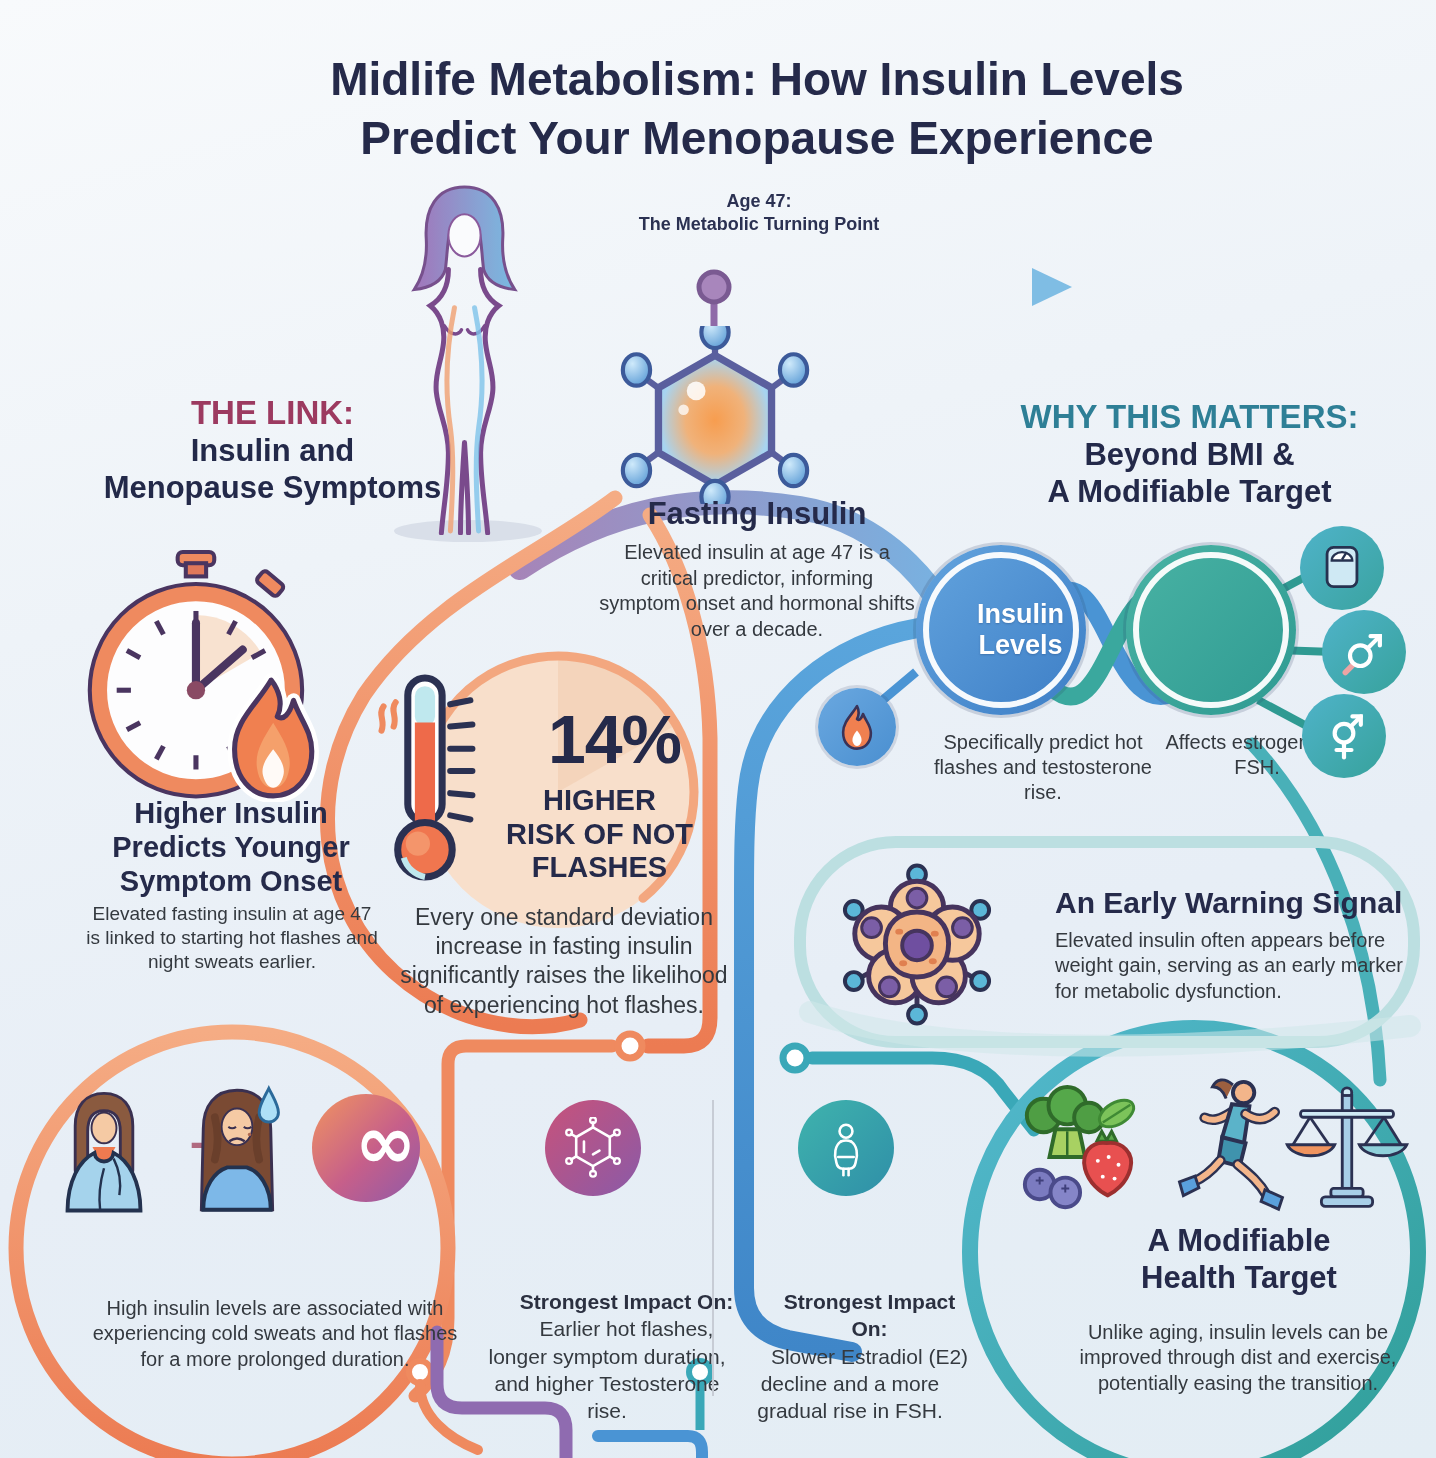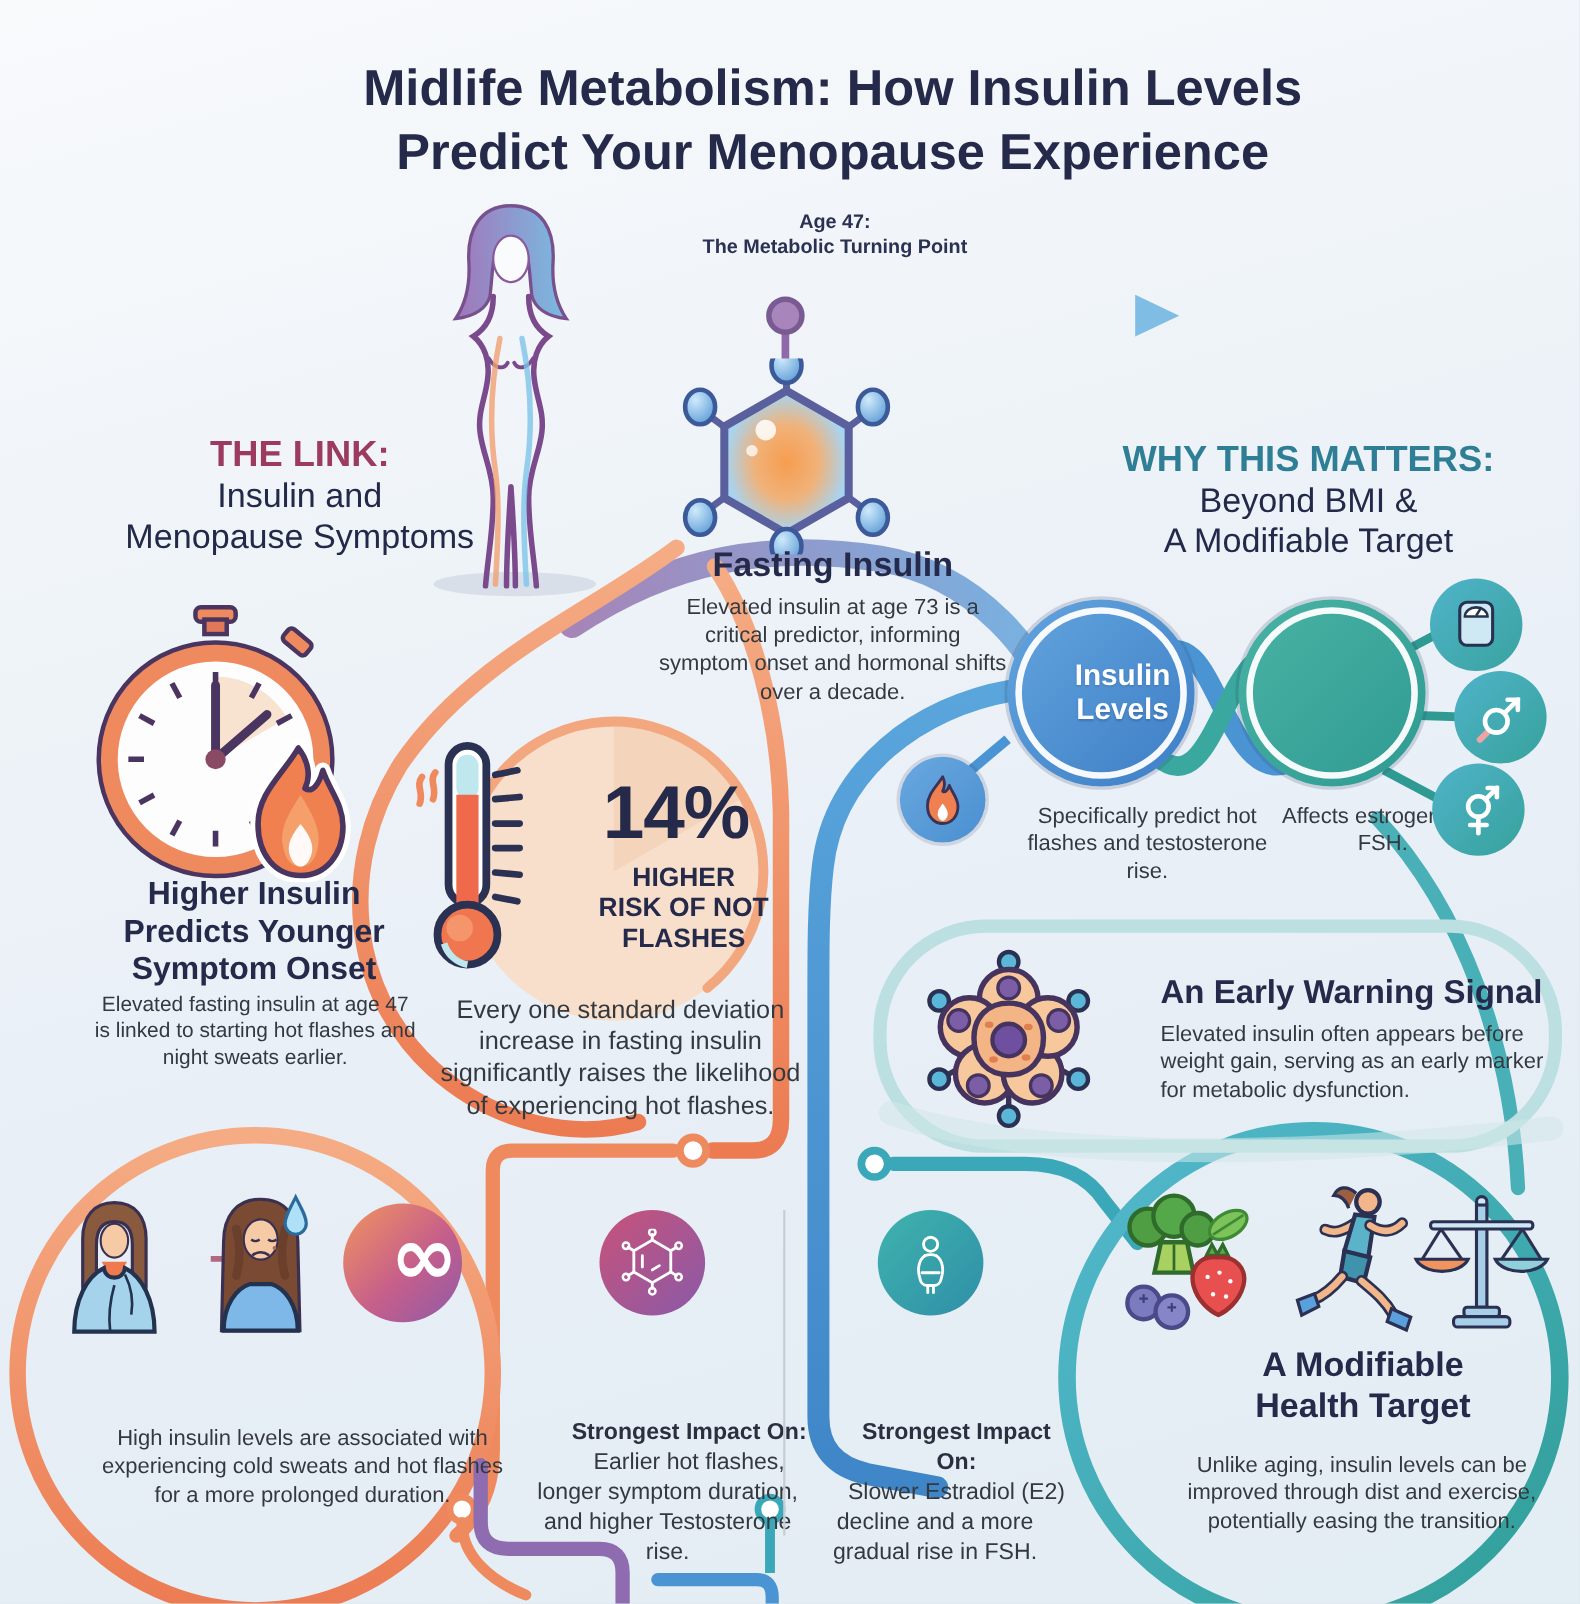--- a/index.html
+++ b/index.html
@@ -13,21 +13,21 @@
   .body-txt{color:#34393f;font-weight:500;}
   #deco{position:absolute;left:0;top:0;z-index:1;}
   .layer{z-index:2;}
   .big-circle{border-radius:50%;display:flex;align-items:center;justify-content:center;
     box-shadow:0 0 0 3px rgba(44,62,100,.18);}
   .big-circle .inner-ring{position:absolute;inset:7px;border:6px solid rgba(255,255,255,.95);border-radius:50%;}
   .big-circle .lbl{position:relative;color:#fff;font-weight:700;font-size:27px;text-align:center;line-height:1.15;
     text-shadow:0 1px 2px rgba(20,40,80,.25);}
   .icon-circle{border-radius:50%;display:flex;align-items:center;justify-content:center;}
   .eyebrow{font-weight:700;font-size:33px;}
-  .sec-head{font-weight:400;font-size:31px;color:#232949;line-height:1.2;}
+  .sec-head{font-weight:700;font-size:31px;color:#232949;line-height:1.2;}
   .arrow-glyph{font-family:"DejaVu Sans",sans-serif;color:#b06a80;font-weight:700;font-size:44px;line-height:1;}
   .glyph{font-family:"DejaVu Sans",sans-serif;}
 </style>
 </head>
 <body>
 
 <div id="canvas">
 
   <svg id="deco" width="1436" height="1458" viewBox="0 0 1436 1458">
     <defs>
@@ -165,21 +165,21 @@
     <div class="sec-head" data-bind="link_section.heading">Insulin and
 Menopause Symptoms</div>
   </div>
   <div class="abs layer center" style="left:952px;top:398px;width:436px;">
     <div class="eyebrow" style="color:#2e7f96;" data-bind="why_section.eyebrow">WHY THIS MATTERS:</div>
     <div class="sec-head" data-bind="why_section.heading">Beyond BMI &amp;
 A Modifiable Target</div>
   </div>
 
   <div class="abs layer center h" data-bind="fasting_insulin.heading" style="left:553px;top:496px;width:330px;font-size:31px;">Fasting Insulin</div>
-  <div class="abs layer center body-txt" data-bind="fasting_insulin.body" style="left:560px;top:540px;width:316px;font-size:20px;line-height:1.28;">Elevated insulin at age 73 is a critical predictor, informing symptom onset and hormonal shifts over a decade.</div>
+  <div class="abs layer center body-txt" data-bind="fasting_insulin.body" style="left:560px;top:540px;width:316px;font-size:20px;line-height:1.28;">Elevated insulin at age 47 is a critical predictor, informing symptom onset and hormonal shifts over a decade.</div>
 
   <div class="abs layer" style="left:70px;top:550px;width:258px;height:252px;">
     <svg width="258" height="252" viewBox="0 0 250 248">
       <rect x="104" y="2" width="36" height="13" rx="5" fill="#ef8a5f" stroke="#4a3560" stroke-width="4"></rect>
       <rect x="112" y="13" width="20" height="13" fill="#e0785a" stroke="#4a3560" stroke-width="4"></rect>
       <rect x="182" y="26" width="26" height="14" rx="4" fill="#ef8a5f" stroke="#4a3560" stroke-width="4" transform="rotate(40 195 33)"></rect>
       <circle cx="122" cy="138" r="104" fill="none" stroke="#4a3560" stroke-width="5"></circle>
       <circle cx="122" cy="138" r="95" fill="#fdfdfe" stroke="#ef8a5f" stroke-width="15"></circle>
       <path d="M122 138 L122 64 A74 74 0 0 1 186 101 Z" fill="#f6d8c0" opacity="0.75"></path>
       <g stroke="#4a3560" stroke-width="5">
@@ -223,21 +223,21 @@
       <rect x="38" y="8" width="34" height="142" rx="17" fill="#fff" stroke="#2b3152" stroke-width="7"></rect>
       <rect x="45" y="16" width="20" height="40" rx="10" fill="#bfe8ee"></rect>
       <rect x="45" y="52" width="20" height="104" fill="#ee6a4a"></rect>
       <circle cx="55" cy="178" r="27" fill="#f0764f" stroke="#2b3152" stroke-width="7"></circle>
       <circle cx="48" cy="172" r="12" fill="#f4956b"></circle>
       <path d="M34 186 A27 27 0 0 0 55 205" stroke="#bfe8ee" stroke-width="6" fill="none"></path>
     </svg>
   </div>
 
   <div class="abs layer center h" data-bind="hot_flash_risk.stat" style="left:468px;top:700px;width:215px;font-size:68px;letter-spacing:-1px;">14%</div>
-  <div class="abs layer center h" data-bind="hot_flash_risk.stat_label" style="left:470px;top:784px;width:225px;font-size:24px;line-height:1.16;">HIGHER
+  <div class="abs layer center h" data-bind="hot_flash_risk.stat_label" style="left:448px;top:784px;width:225px;font-size:29px;line-height:1.16;">HIGHER
 RISK OF NOT
 FLASHES</div>
   <div class="abs layer center body-txt" data-bind="hot_flash_risk.body" style="left:351px;top:903px;width:348px;font-size:23px;line-height:1.27;">Every one standard deviation increase in fasting insulin significantly raises the likelihood of experiencing hot flashes.</div>
 
   <div class="abs layer big-circle" style="left:916px;top:545px;width:170px;height:170px;background:linear-gradient(135deg,#63a4de,#3d7ec6);">
     <div class="inner-ring"></div>
     <div class="lbl" data-bind="insulin_levels.label">Insulin
 Levels</div>
   </div>
   <div class="abs layer big-circle" style="left:1126px;top:545px;width:170px;height:170px;background:linear-gradient(135deg,#49b3a4,#2f9a92);">

